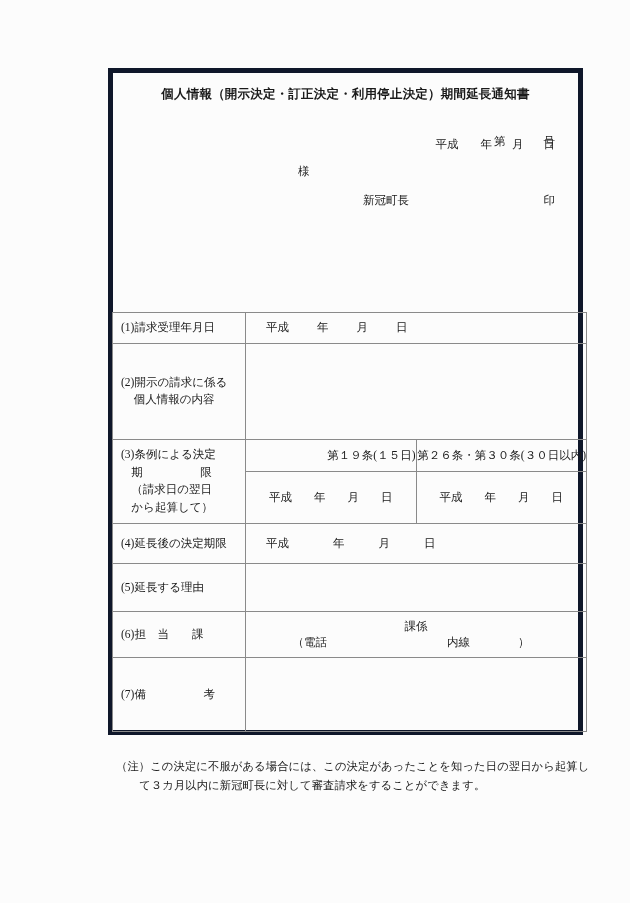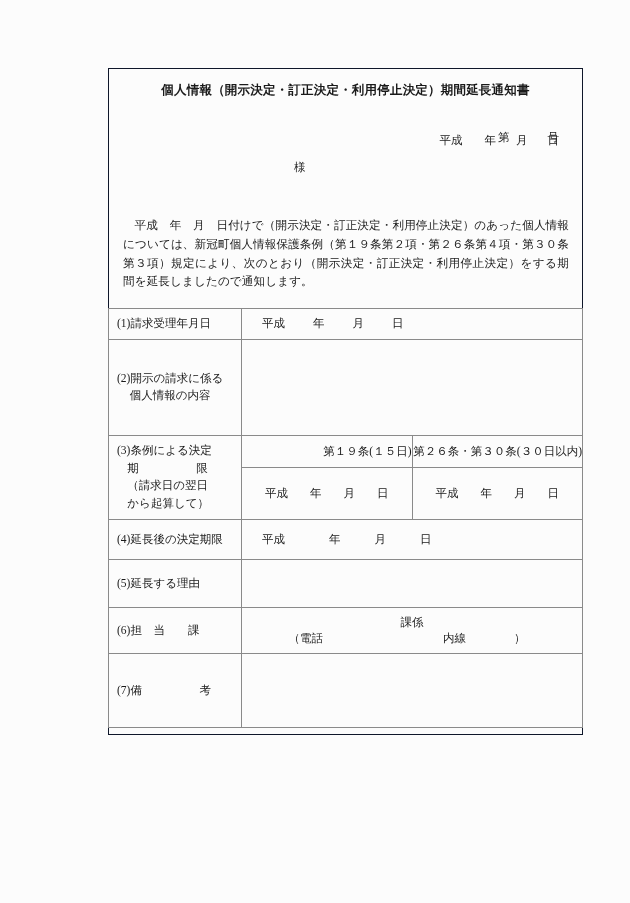--- a/index.html
+++ b/index.html
@@ -33,21 +33,21 @@
     white-space: nowrap;
   }
 
   
   .frame {
     position: absolute;
     left: 108px;
     top: 68px;
     width: 475px;
     height: 667px;
-    border: 1px solid #0f172a;
+    border: 5px solid #0f172a;
     box-sizing: border-box;
     background: #fcfcfc;
   }
 
   
   .doc-title {
     position: absolute;
     left: 0;
     right: 0;
     top: 13px;
@@ -190,22 +190,25 @@
     <div class="num-line">
       <span>第</span><span class="gap-a"></span><span>号</span>
     </div>
 
     <div class="date-line">
       <span>平成</span><span class="gap-b"></span><span>年</span><span class="gap-c"></span><span>月</span><span class="gap-c"></span><span>日</span>
     </div>
 
     <div class="addressee">様</div>
 
-
-    <div class="body-text">平成　年　月　日付けで（開示決定・訂正決定・利用停止決定）のあった個人情報については、新冠町個人情報保護条例（第１９条第２項・第２６条第４項・第３０条第３項）規定により、次のとおり（開示決定・訂正決定・利用停止決定）をする期間を延長しましたので通知します。</div>
+    <div class="issuer-row">
+      <span>新冠町長</span>
+      <span>印</span>
+    </div>
+
 
     <table class="tbl">
       <tbody>
         <tr>
           <td class="lbl" rowspan="1">(1)請求受理年月日</td>
           <td class="val" colspan="2">
             <span>平成</span><span class="sp-m"></span><span>年</span><span class="sp-m"></span><span>月</span><span class="sp-m"></span><span>日</span>
           </td>
         </tr>
 
@@ -263,14 +266,17 @@
 
         <tr style="height:74px">
           <td class="lbl">(7)備　　　　　考</td>
           <td class="val" colspan="2"></td>
         </tr>
       </tbody>
     </table>
 
   </div>
 
+  <div class="note">
+    <span class="nbody"><span>（注）</span><span>この決定に不服がある場合には、この決定があったことを知った日の翌日から起算して３カ月以内に新冠町長に対して審査請求をすることができます。</span></span>
+  </div>
 
 </div>
 
 </body></html>

